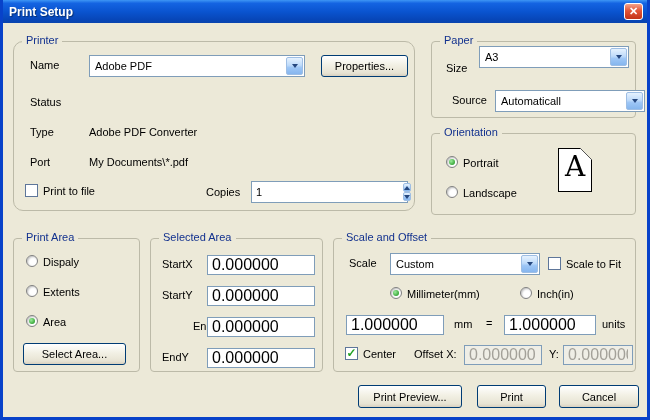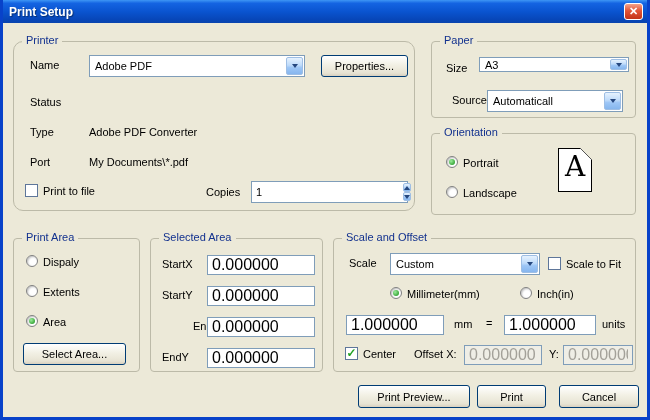--- a/index.html
+++ b/index.html
@@ -133,29 +133,29 @@
             <span class="arrow-down"></span>
           </span>
       </span>
     </div>
   </div>
 
   <div class="group" style="left:428px;top:41px;width:205px;height:77px;">
     <span class="legend">Paper</span>
 
     <span class="label" style="left:14px;top:20px;">Size</span>
-    <div class="combo" style="left:47px;top:15px;width:150px;height:15px;">
+    <div class="combo" style="left:47px;top:4px;width:150px;height:22px;">
       <span class="combo-text">A3</span>
       <span class="combo-btn">
           <span class="arrow-down"></span>
         </span>
     </div>
 
     <span class="label" style="left:20px;top:52px;">Source</span>
-    <div class="combo" style="left:55px;top:48px;width:136px;height:22px;">
+    <div class="combo" style="left:63px;top:48px;width:150px;height:22px;">
       <span class="combo-text">Automaticall</span>
       <span class="combo-btn">
           <span class="arrow-down"></span>
         </span>
     </div>
   </div>
 
   <div class="group" style="left:428px;top:133px;width:205px;height:82px;">
     <span class="legend">Orientation</span>
 
@@ -231,17 +231,17 @@
         <span class="check-icon">✓</span>
       </span>
     <span class="label clickable-label" style="left:29px;top:109px;">Center</span>
 
     <span class="label" style="left:80px;top:109px;">Offset X:</span>
     <input class="txt disabled" style="left: 130px; top: 106px; width: 78px; height: 20px;" disabled="" value="0.000000">
     <span class="label" style="left:215px;top:109px;">Y:</span>
     <input class="txt disabled" style="left: 229px; top: 106px; width: 70px; height: 20px;" disabled="" value="0.000000">
   </div>
 
-  <div class="btn" style="left:355px;top:385px;width:112px;height:23px;">Print Preview...</div>
+  <div class="btn" style="left:355px;top:385px;width:104px;height:23px;">Print Preview...</div>
   <div class="btn" style="left:474px;top:385px;width:69px;height:23px;">Print</div>
   <div class="btn" style="left:556px;top:385px;width:80px;height:23px;">Cancel</div>
 
 </div>
 
 </body></html>

